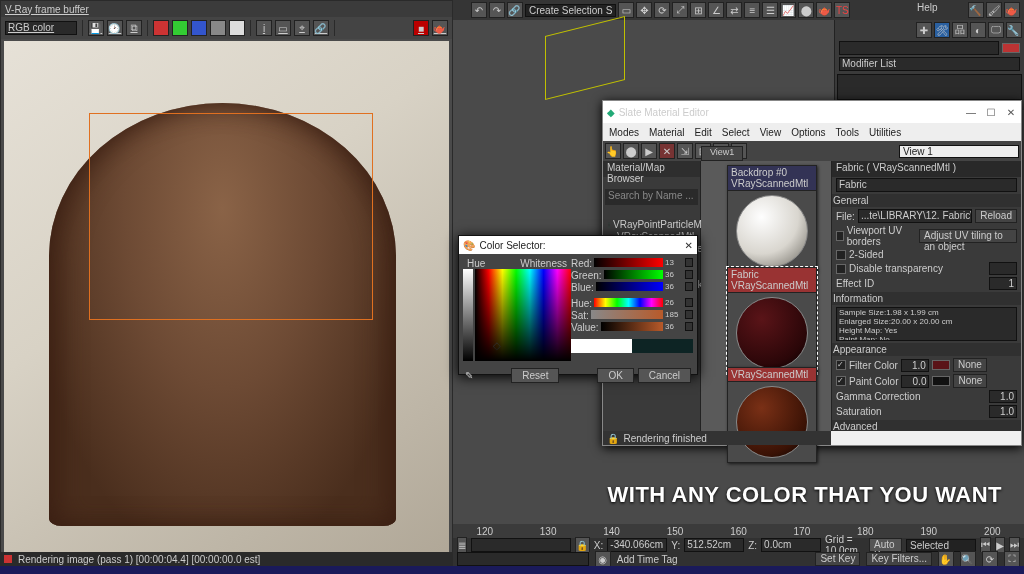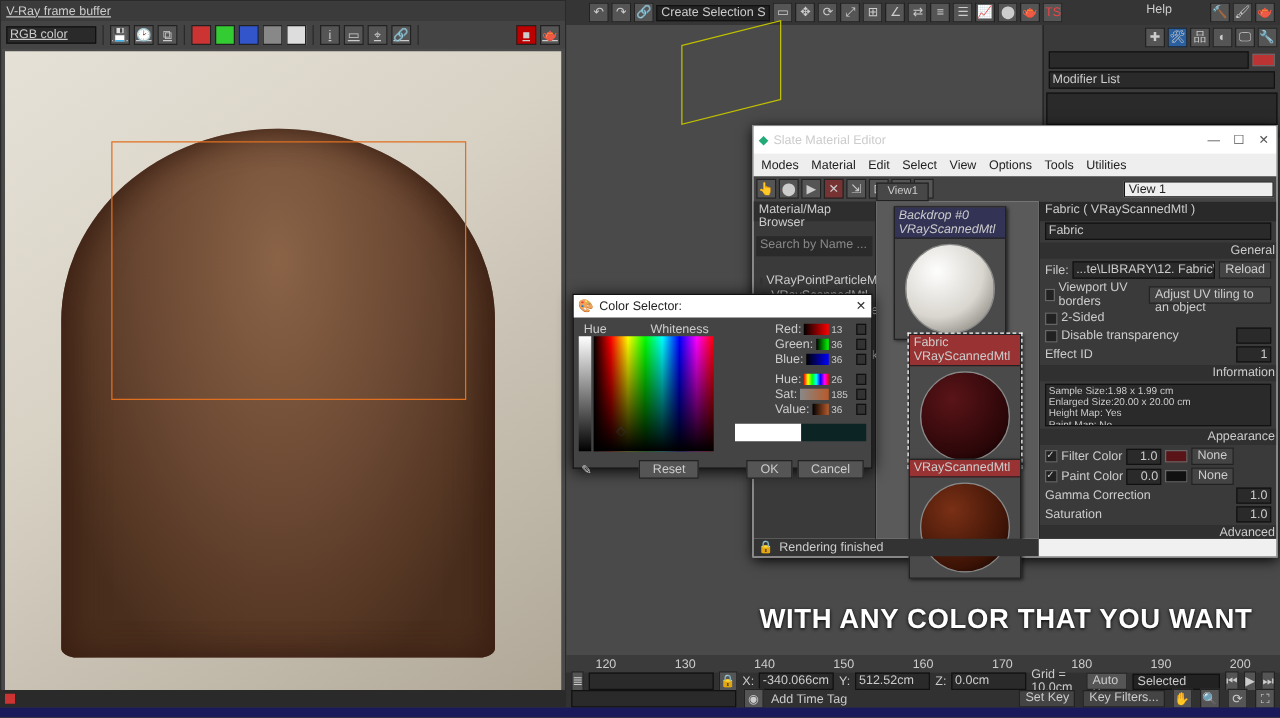--- a/index.html
+++ b/index.html
@@ -39,37 +39,37 @@
   .dot.red { background:#c33;}
   .sme-view { flex:1; background:#5a5a5a; position:relative;}
   .view-tab { position:absolute; top:-15px; left:0; height:15px; padding:0 8px; background:#474747; border:1px solid #222; font-size:9px;}
   .node { position:absolute; width:90px; background:#4a4a4a; border:1px solid #222; box-shadow:1px 1px 3px #000a;}
   .node-hdr { font-size:8px; padding:1px 3px; border-bottom:1px solid #222;}
   .swatch { width:72px; height:72px; margin:4px auto; border:1px solid #888;}
   .swatch.sphere { border-radius:50%; }
   .sme-params { width:190px; background:#3a3a3a; border-left:1px solid #222; overflow:hidden; font-size:9px;}
   .param-hdr { height:16px; background:#292929; padding:1px 4px;}
   .param-row { display:flex; align-items:center; gap:3px; padding:1px 4px;}
-  .param-sec { background:#303030; text-align:right; padding:1px; margin:1px 0;}
+  .param-sec { background:#303030; text-align:left; padding:1px; margin:1px 0;}
   .fld { flex:1; background:#2a2a2a; border:1px solid #111; padding:0 2px; height:14px; overflow:hidden; white-space:nowrap;}
   .spn { width:28px; background:#2a2a2a; border:1px solid #111; padding:0 2px; height:13px; text-align:right;}
   .cbox { width:10px; height:10px; background:#222; border:1px solid #666;}
   .cbox.chk::after{content:"✓"; font-size:8px; color:#ccc; position:relative; top:-3px;}
   .swatch-sm { width:18px; height:10px; background:#111; border:1px solid #666;}
   .btn { background:#444; border:1px solid #222; padding:0 4px; height:14px;}
   .sme-status { position:absolute; bottom:0; left:0; right:190px; height:14px; background:#333; padding:0 4px; display:flex; align-items:center; gap:4px;}
 
   .cs { position:absolute; left:458px; top:235px; width:240px; height:140px; background:#444; border:1px solid #111; box-shadow:0 2px 12px #000;}
   .cs-title { height:18px; background:#fff; color:#222; display:flex; align-items:center; justify-content:space-between; padding:0 4px;}
-  .cs-body { display:flex; padding:4px; gap:17px;}
+  .cs-body { display:flex; padding:4px; gap:0;}
   .cs-hs { width:96px; height:92px; position:relative; background:linear-gradient(to right,#000,#f00,#ff0,#0f0,#0ff,#00f,#f0f,#f00);}
   .cs-hs::after { content:""; position:absolute; inset:0; background:linear-gradient(to bottom, #fff0,#000);}
   .cs-black { width:10px; height:92px; background:linear-gradient(#fff,#000);}
   .cs-sliders { flex:1; display:flex; flex-direction:column; gap:1px;}
-  .sl-row { display:flex; align-items:center; gap:2px; font-size:8px;margin-left:32px;}
+  .sl-row { display:flex; gap:2px; font-size:8px;}
   .sl-bar { flex:1; height:9px; }
   .sl-val{ width:18px; font-size:8px;}
   .sl-stp{width:8px; height:9px; background:#333; border:1px solid #111;}
   .cs-foot { display:flex; justify-content:flex-end; gap:4px; padding:3px 6px;}
   .cs-btn { background:#555; border:1px solid #222; padding:1px 10px;}
 
   .cmd-panel { position:absolute; right:0; top:20px; width:190px; height:90px; background:#3a3a3a; border-left:1px solid #222; font-size:9px;}
   .cmd-row { display:flex; justify-content:flex-end; gap:2px; padding:2px;}
 
   .ruler { position:absolute; left:453px; right:0; bottom:36px; height:14px; background:#3b3b3b; display:flex; align-items:center; justify-content:space-around; font-size:8px; color:#888;}
@@ -109,20 +109,21 @@
     <span class="tb-btn" style="background:#b00">■</span>
     <span class="tb-btn">🫖</span>
   </div>
   <div class="vfb-view">
     <div class="chair"></div>
     <div class="render-box"></div>
   </div>
 </div>
 <div class="bottombar">
   <span style="width:8px;height:8px;background:#c33"></span>
+  <span>Rendering image (pass 1) [00:00:04.4] [00:00:00.0 est]</span>
 </div>
 
 <div class="max-toolbar">
   <div class="max-menu">
     <span>Help</span>
   </div>
   <span style="width:12px"></span>
   <span class="tb-btn">↶</span>
   <span class="tb-btn">↷</span>
   <span class="tb-btn">🔗</span>
@@ -229,21 +230,21 @@
             <span>VRaySkinMtl</span>
           </div>
         <div class="b-item">
             <span class="dot"></span>
             <span>VRayStochasticFlake</span>
           </div>
       </div>
     </div>
     <div class="sme-view">
       <div class="view-tab">View1</div>
-      <div class="node" style="left:14px; top:4px;font-style:italic;">
+      <div class="node" style="left:26px; top:4px;">
         <div class="node-hdr" style="background:#335"><span>Backdrop #0</span><br><span>VRayScannedMtl</span></div>
         <div class="swatch sphere" style="background:radial-gradient(circle at 35% 30%,#fefefe,#d9d6cf 55%,#6a675f)"></div>
       </div>
       <div class="node" style="left:26px; top:106px; outline:1px dashed #fff;">
         <div class="node-hdr" style="background:#933"><span>Fabric</span><br><span>VRayScannedMtl</span></div>
         <div class="swatch sphere" style="background:radial-gradient(circle at 35% 30%,#5a1418,#2a0608 70%,#000)"></div>
       </div>
       <div class="node" style="left:26px; top:206px;">
         <div class="node-hdr" style="background:#933"><span>VRayScannedMtl</span></div>
         <div class="swatch sphere" style="background:radial-gradient(circle at 35% 30%,#7a3016,#3a1205 70%,#000)"></div>

